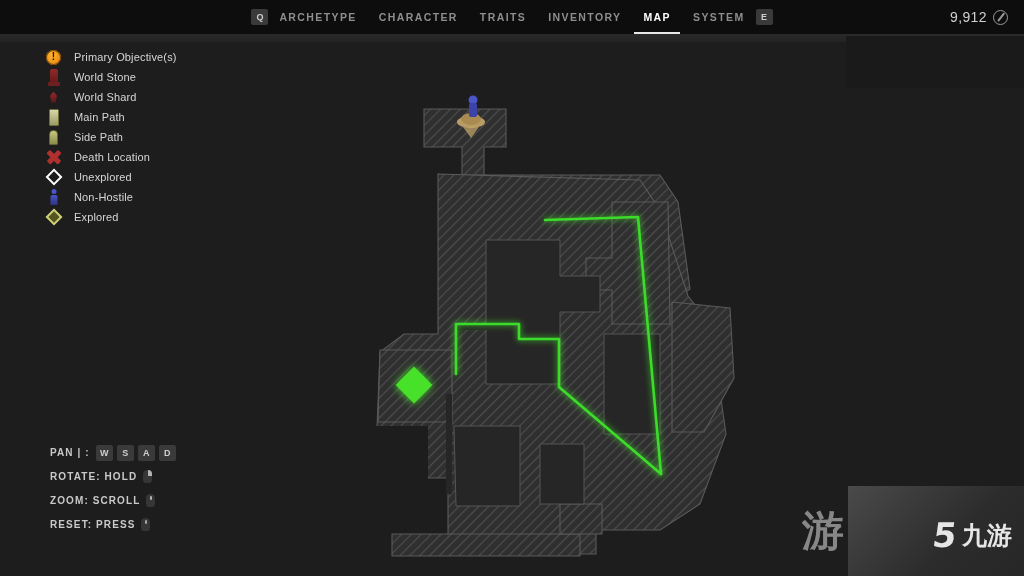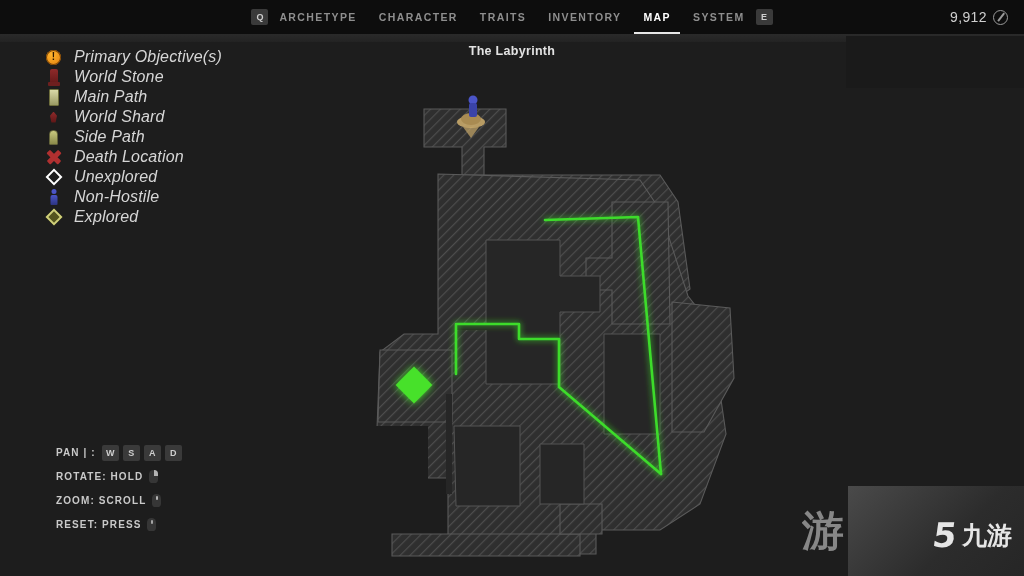--- a/index.html
+++ b/index.html
@@ -70,21 +70,21 @@
   }
   .legend-row{
     display:flex; align-items:center; height:20px; gap:11px;
   }
   .legend-icon{
     width:19px; height:19px; flex:0 0 19px;
     display:flex; align-items:center; justify-content:center;
     position:relative;
   }
   .legend-label{
-    font-size:16px; color:#d6d6d6; letter-spacing:.15px; white-space:nowrap;font-style:italic;
+    font-size:11px; color:#d6d6d6; letter-spacing:.15px; white-space:nowrap;
   }
 
   
   .ic-objective{
     width:15px;height:15px;border-radius:50%;
     background:radial-gradient(circle at 38% 32%, #ffb52e, #e07c0c);
     box-shadow:0 0 0 1px #7a4406 inset;
     display:flex;align-items:center;justify-content:center;
     color:#2a1500;font-size:10px;font-weight:bold;line-height:1;
   }
@@ -160,21 +160,21 @@
     z-index:10;
   }
   #maptitle{
     position:absolute; left:0; top:10px; width:1024px;
     text-align:center; font-size:12.5px; font-weight:bold;
     color:#e3e3e3; letter-spacing:.3px;
   }
 
   
   #controls{
-    position:absolute; left:56px; bottom:44px; z-index:30;
+    position:absolute; left:50px; bottom:44px; z-index:30;
     display:flex; flex-direction:column; gap:9px;
   }
   .ctl-row{ display:flex; align-items:center; gap:6px; height:15px; }
   .ctl-label{
     font-size:10px; font-weight:bold; letter-spacing:1.1px; color:#c9c9c9;
     white-space:nowrap;
   }
   .ctl-keys{ display:flex; gap:4px; }
   .mouse{
     width:9px;height:13px;border-radius:5px 5px 4px 4px;
@@ -256,21 +256,20 @@
   <div id="currency">
     <span class="amount">9,912</span>
     <span class="coin"></span>
   </div>
 </div>
 
 <div id="headerband"></div>
 
 <div id="maparea">
 
-  <div id="maptitle">The Labyrinth</div>
 
   <svg width="1024" height="542" viewBox="0 0 1024 542" style="position:absolute;left:0;top:0;">
     <defs>
       <pattern id="hatch" width="7" height="7" patternTransform="rotate(45)" patternUnits="userSpaceOnUse">
         <rect width="7" height="7" fill="#2f2f2f"></rect>
         <line x1="0" y1="0" x2="0" y2="7" stroke="#4d4d4d" stroke-width="2.4"></line>
       </pattern>
       <filter id="glow" x="-60%" y="-60%" width="220%" height="220%">
         <feGaussianBlur stdDeviation="3" result="b"></feGaussianBlur>
         <feMerge>
@@ -342,29 +341,29 @@
     <span class="legend-label">Primary Objective(s)</span>
   </div>
   <div class="legend-row">
     <span class="legend-icon">
         <span class="ic-worldstone"></span>
       </span>
     <span class="legend-label">World Stone</span>
   </div>
   <div class="legend-row">
     <span class="legend-icon">
+        <span class="ic-worldshard"></span>
+      </span>
+    <span class="legend-label">World Shard</span>
+  </div>
+  <div class="legend-row">
+    <span class="legend-icon">
         <span class="ic-mainpath"></span>
       </span>
     <span class="legend-label">Main Path</span>
-  </div>
-  <div class="legend-row">
-    <span class="legend-icon">
-        <span class="ic-worldshard"></span>
-      </span>
-    <span class="legend-label">World Shard</span>
   </div>
   <div class="legend-row">
     <span class="legend-icon">
         <span class="ic-sidepath"></span>
       </span>
     <span class="legend-label">Side Path</span>
   </div>
   <div class="legend-row">
     <span class="legend-icon">
         <span class="ic-death"></span>

